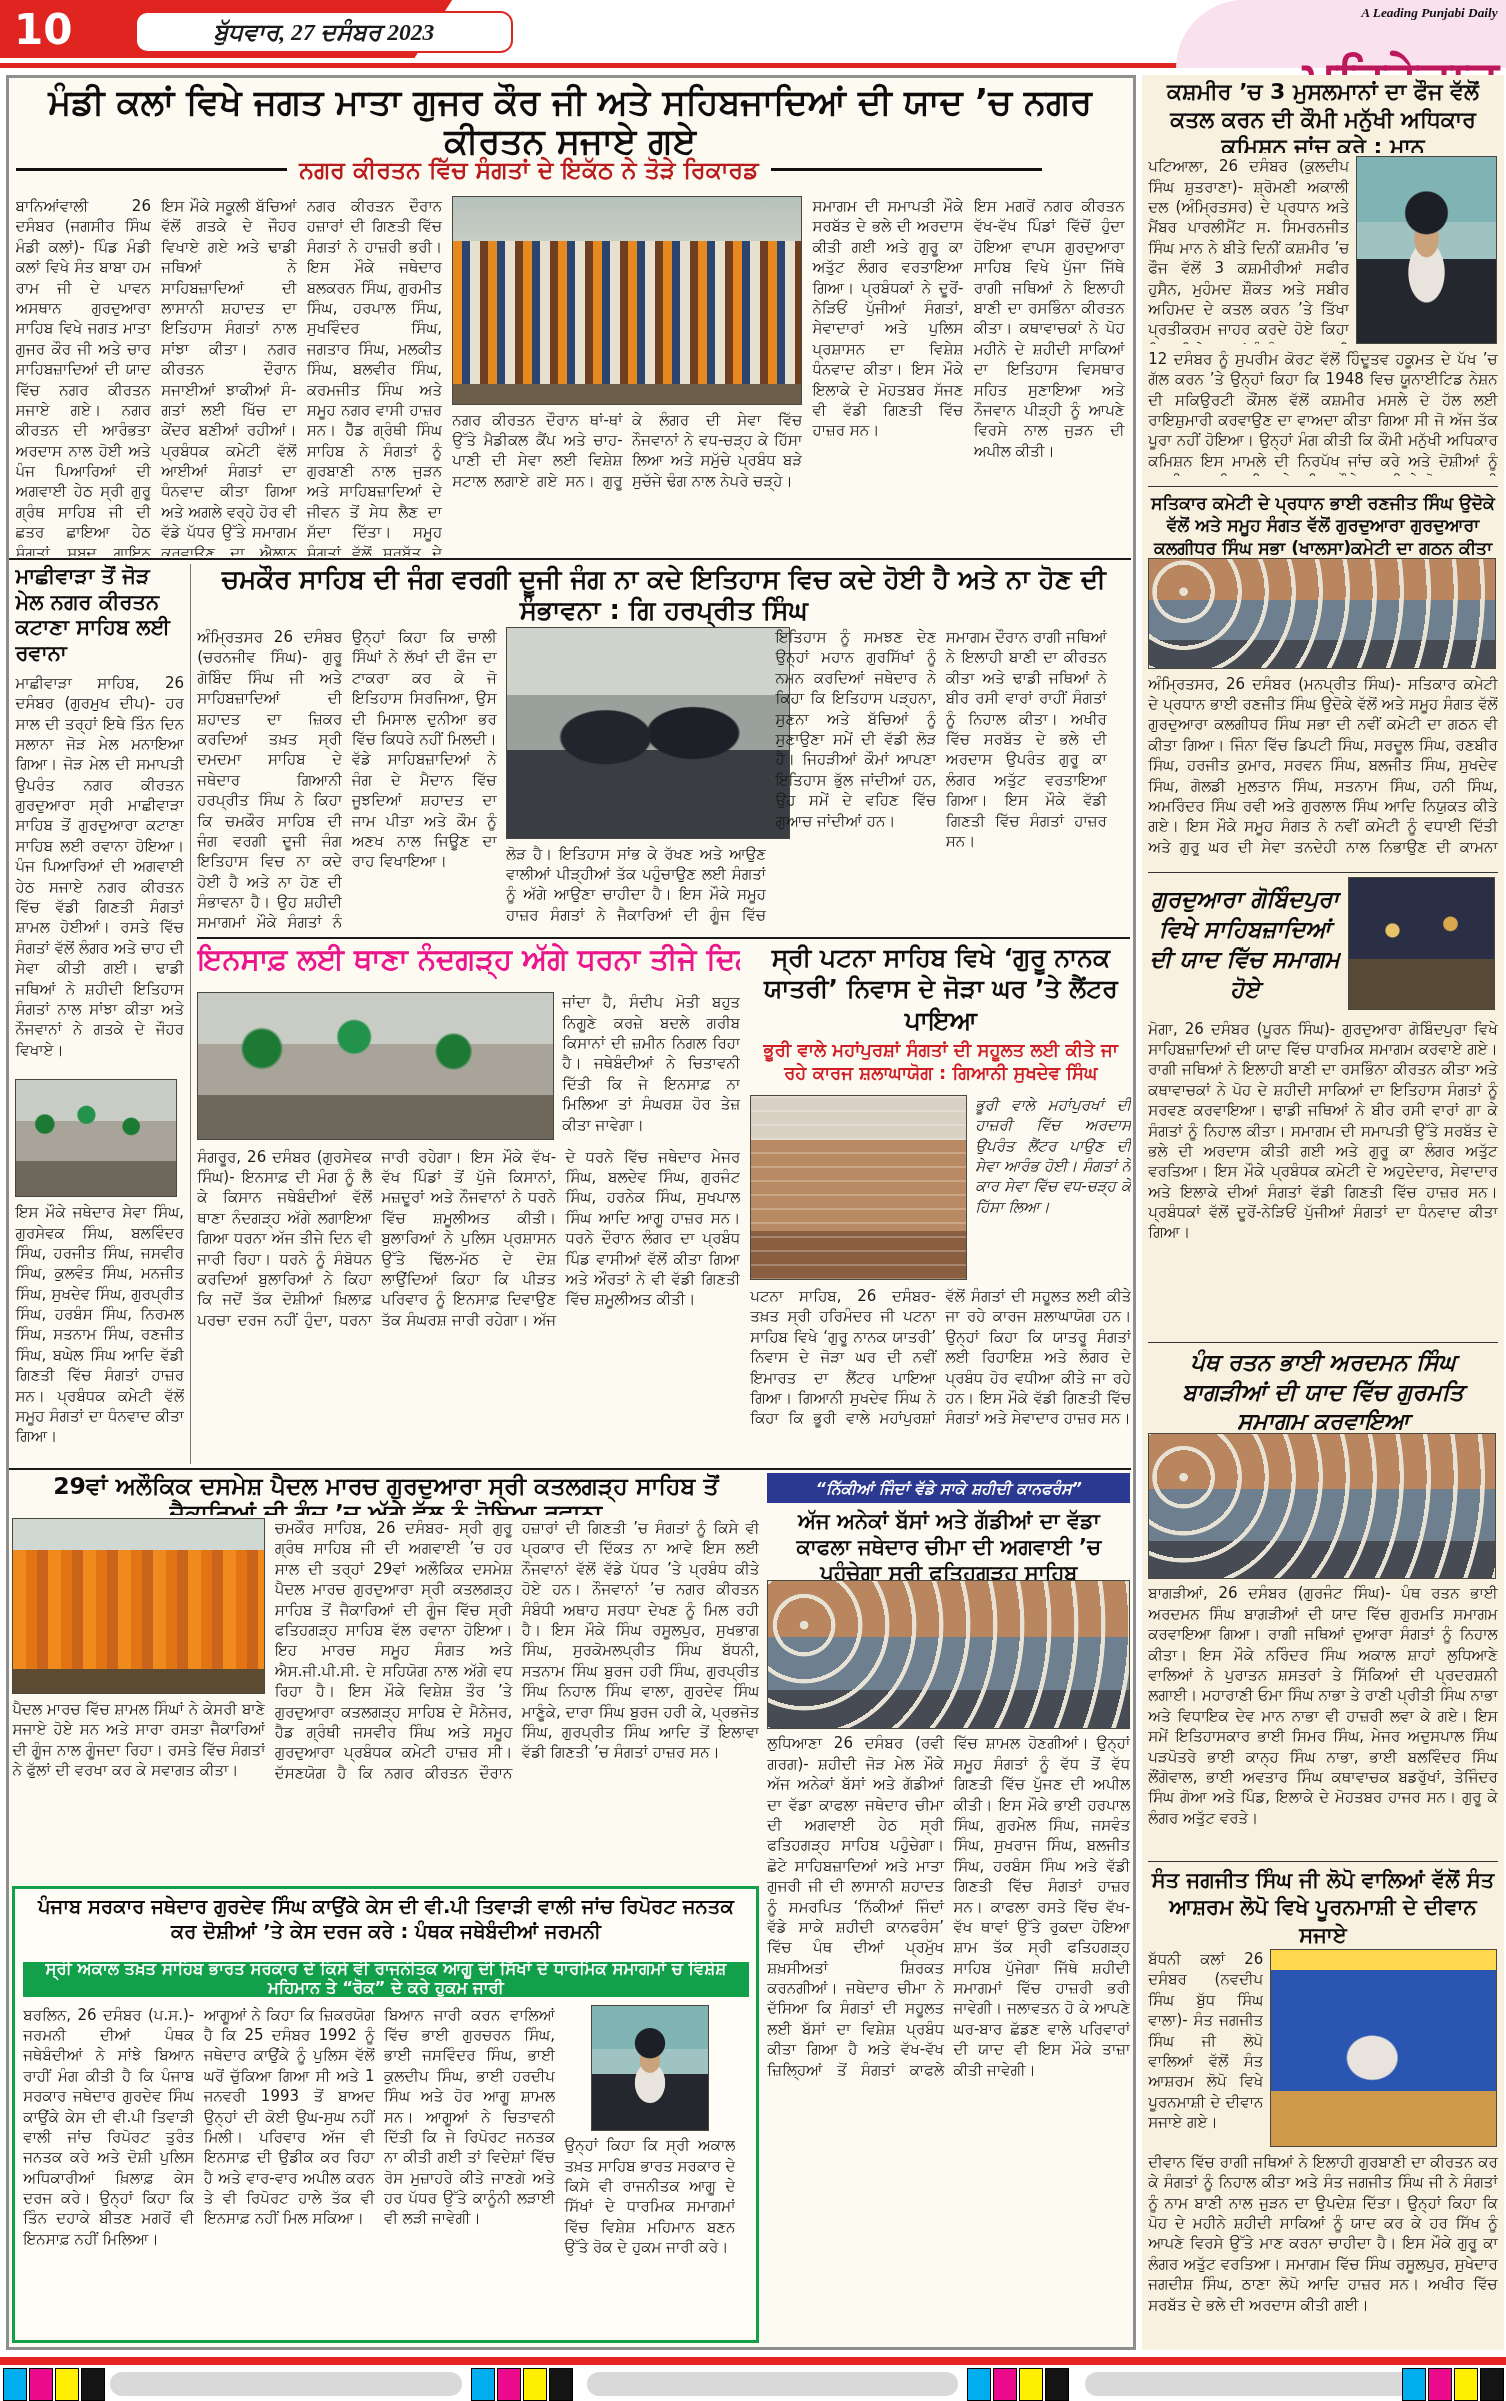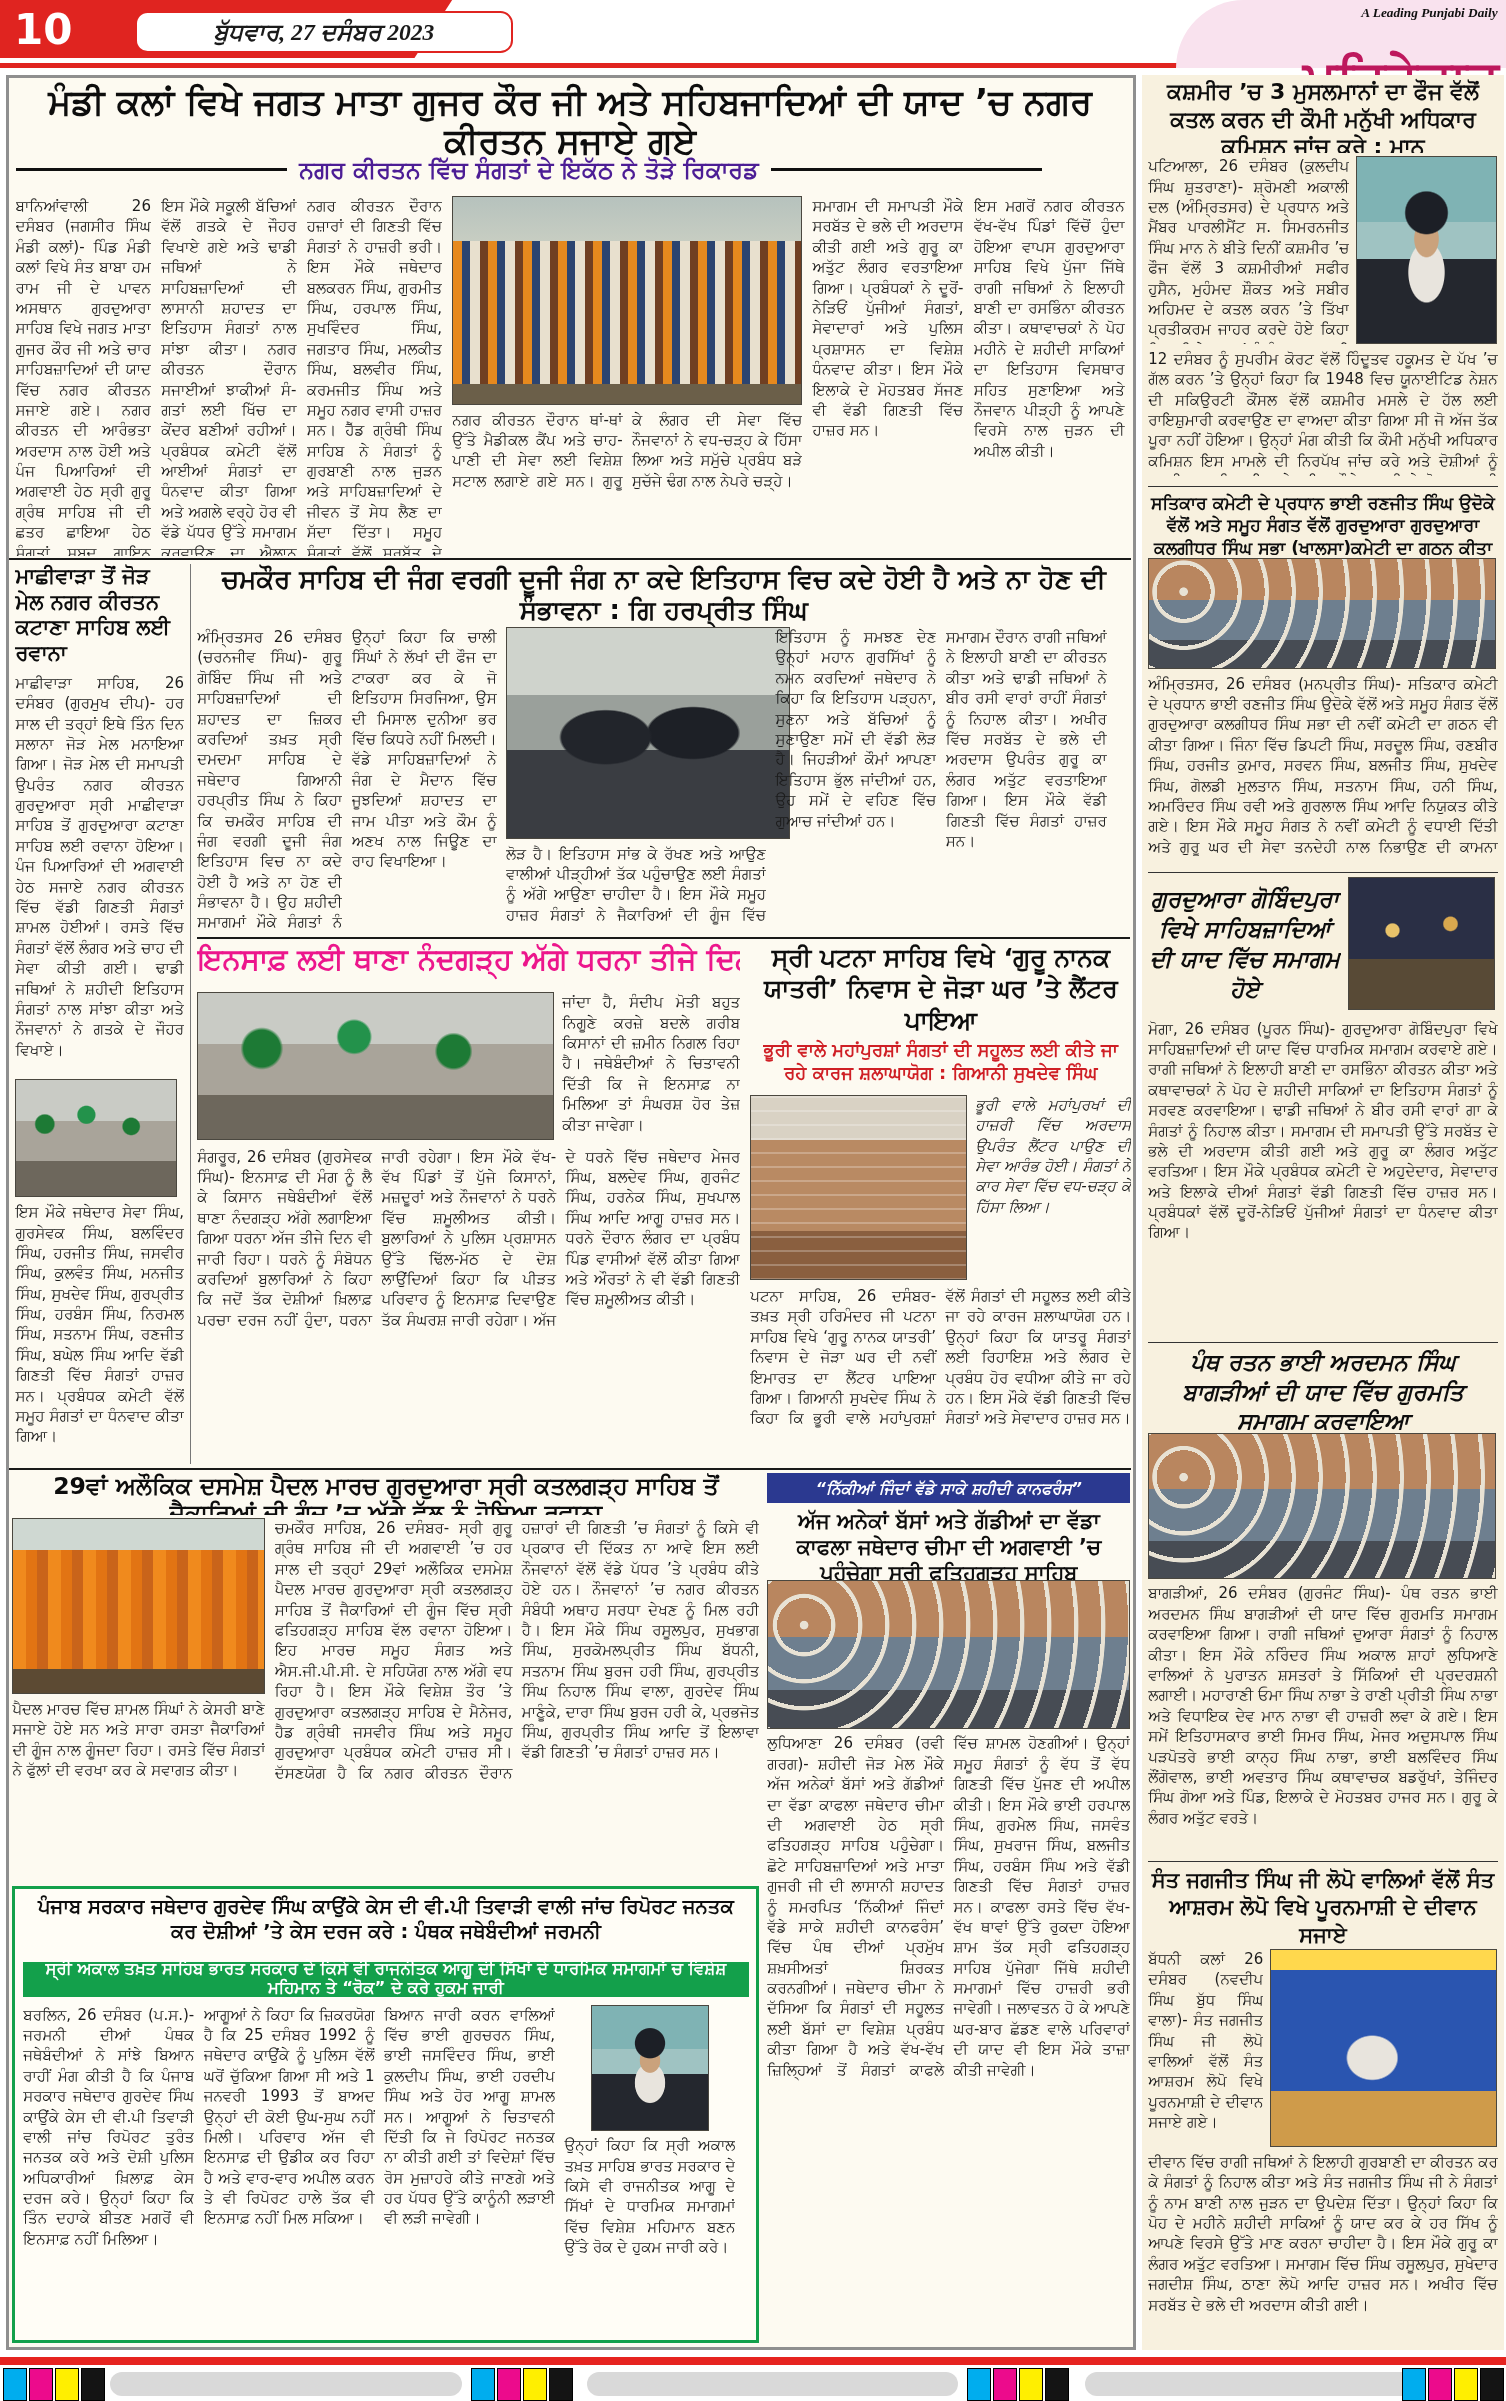--- a/index.html
+++ b/index.html
@@ -31,21 +31,21 @@
   .rightcol{position:absolute;left:1142px;top:75px;width:362px;height:2275px;
             background:#f8f1df;padding:3.1px 6.3px;box-sizing:border-box;overflow:hidden;}
   .sep{position:absolute;background:#1a1a1a;height:2.4px;}
 
   
   .lead-hl{position:absolute;top:4.7px;left:6.3px;width:1109px;font-size:35px;line-height:1.12;
            text-align:center;}
   .sub-row{position:absolute;top:75px;left:6.3px;width:1109px;height:33px;display:flex;
            align-items:center;gap:12.6px;}
   .rule{height:3.9px;background:#101010;flex:1;max-width:271px;}
-  .sub-red{font-size:23.6px;font-weight:bold;color:#4c1d95;white-space:nowrap;}
+  .sub-red{font-size:23.6px;font-weight:bold;color:#b91c1c;white-space:nowrap;}
   .lead-content{position:absolute;top:118px;left:6.3px;width:1109px;height:360px;display:flex;gap:10.2px;}
   .lead-col{width:139px;height:100%;}
   .lead-mid{width:350px;}
   .lead-de{width:155px;height:100%;}
 
   
   .machi{position:absolute;top:486px;left:3.1px;width:179px;height:900px;border-right:1.6px solid #777;
          padding:0 6.3px 0 3.1px;box-sizing:border-box;overflow:hidden;}
   .machi-hl{font-size:21px;line-height:1.22;}
 

